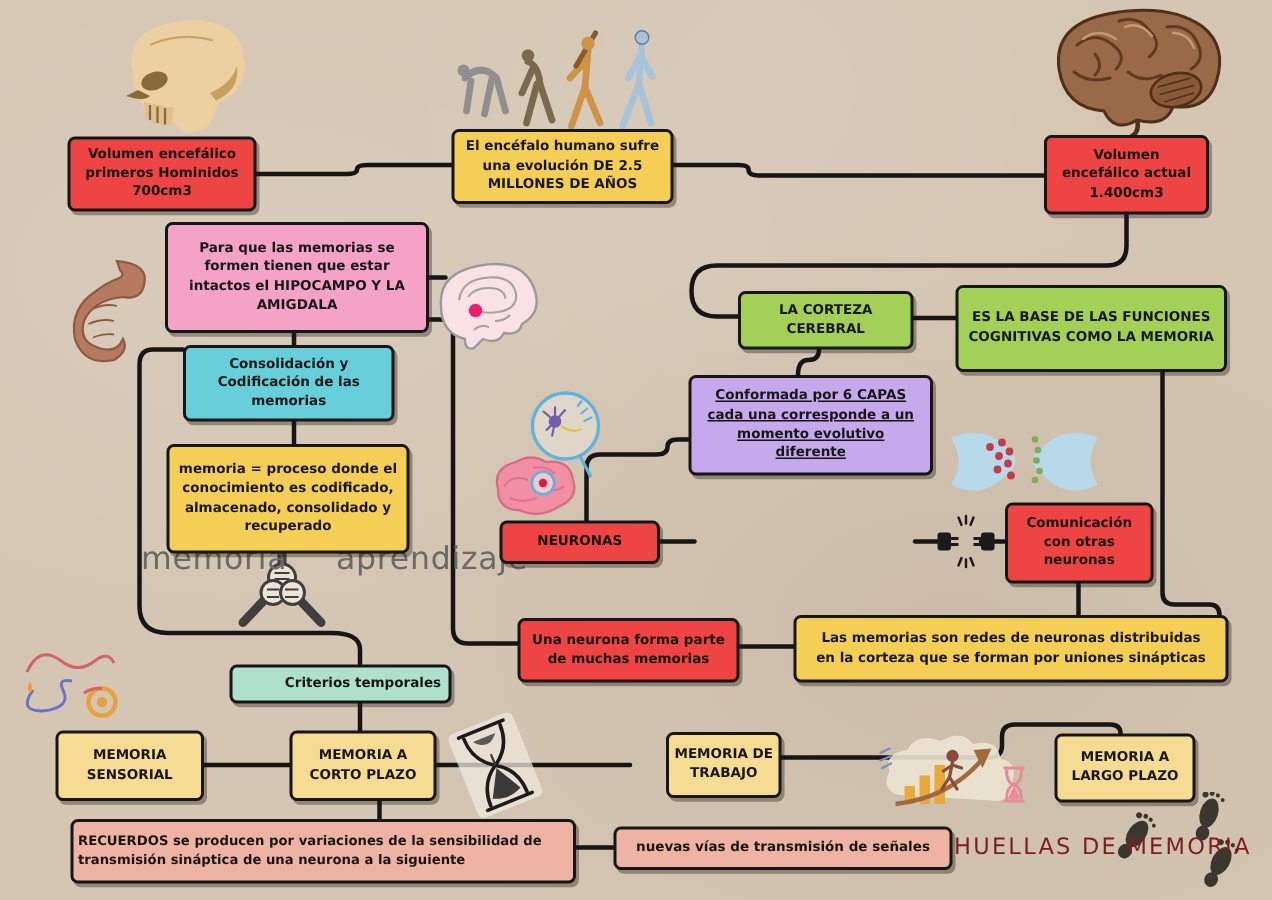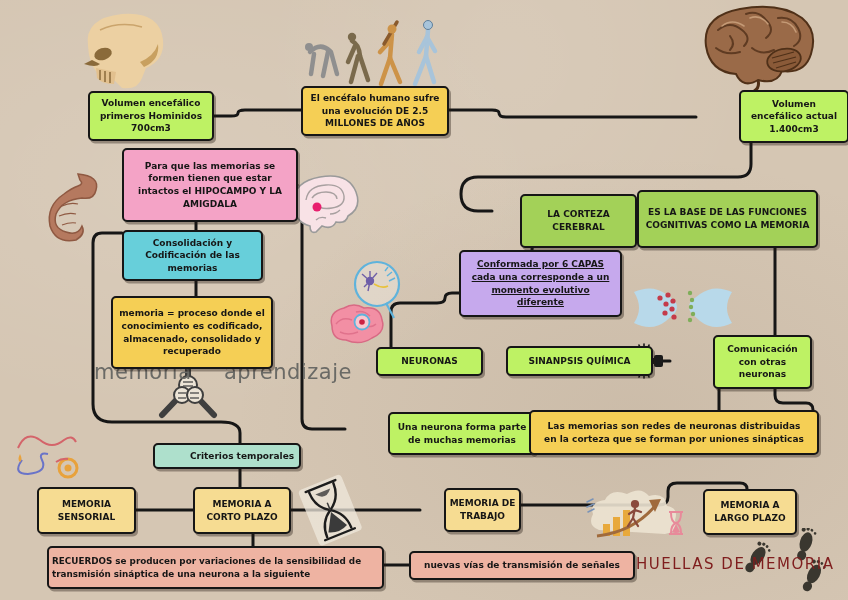--- a/index.html
+++ b/index.html
@@ -19,21 +19,21 @@
   svg.layer{position:absolute;left:0;top:0;z-index:1;}
   .illus{position:absolute;z-index:2;}
   .node{
     position:absolute;z-index:3;box-sizing:border-box;
     border:2.5px solid #161616;border-radius:5px;
     display:flex;align-items:center;justify-content:center;
     text-align:center;font-weight:bold;font-size:9px;line-height:1.4;
     color:#161616;white-space:pre-line;padding:2px 3px;
     box-shadow:2px 2.5px 0 rgba(40,30,20,.38);
   }
-  .orange{background:#bef264;margin-left:43px;}
+  .orange{background:#ef4444;}
   .yellow{background:#f5cf55;}
   .lightyellow{background:#f6dc92;}
   .pink{background:#f4a3c6;}
   .salmon{background:#eeb3a2;}
   .cyan{background:#67cfda;}
   .mint{background:#aee0cc;padding-left:33px;}
   .green{background:#a3d158;}
   .purple{background:#c6a9ed;text-decoration:underline;}
   .leftalign{text-align:left;justify-content:flex-start;font-size:8.8px;}
   .handtext{
@@ -345,41 +345,40 @@
 
   <div class="node orange" style="left:45px;top:91px;width:126px;height:50px">Volumen encefálico
 primeros Hominidos
 700cm3</div>
   <div class="node yellow" style="left:301px;top:86px;width:148px;height:50px">El encéfalo humano sufre
 una evolución DE 2.5
 MILLONES DE AÑOS</div>
   <div class="node orange" style="left:696px;top:90px;width:110px;height:53px">Volumen
 encefálico actual
 1.400cm3</div>
-  <div class="node pink" style="left:122px;top:148px;width:176px;height:74px">Para que las memorias se
+  <div class="node pink" style="left:110px;top:148px;width:176px;height:74px">Para que las memorias se
 formen tienen que estar
 intactos el HIPOCAMPO Y LA
 AMIGDALA</div>
   <div class="node cyan" style="left:122px;top:230px;width:141px;height:51px">Consolidación y
 Codificación de las
 memorias</div>
   <div class="node yellow" style="left:111px;top:296px;width:162px;height:73px">memoria = proceso donde el
 conocimiento es codificado,
 almacenado, consolidado y
 recuperado</div>
-  <div class="node green" style="left:520px;top:194px;width:117px;height:54px">LA CORTEZA
+  <div class="node green" style="left:492px;top:194px;width:117px;height:39px">LA CORTEZA
 CEREBRAL</div>
   <div class="node green" style="left:637px;top:190px;width:181px;height:58px">ES LA BASE DE LAS FUNCIONES
 COGNITIVAS COMO LA MEMORIA</div>
   <div class="node purple" style="left:459px;top:250px;width:163px;height:67px">Conformada por 6 CAPAS
 cada una corresponde a un
 momento evolutivo
 diferente</div>
   <div class="node orange" style="left:333px;top:347px;width:107px;height:29px">NEURONAS</div>
-  <div class="node orange" style="left:463px;top:346px;width:147px;height:30px">SINANPSIS QUÍMICA</div>
   <div class="node orange" style="left:670px;top:335px;width:99px;height:54px">Comunicación
 con otras
 neuronas</div>
   <div class="node orange" style="left:345px;top:412px;width:148px;height:43px">Una neurona forma parte
 de muchas memorias</div>
   <div class="node yellow" style="left:529px;top:410px;width:290px;height:45px">Las memorias son redes de neuronas distribuidas
 en la corteza que se forman por uniones sinápticas</div>
   <div class="node mint" style="left:153px;top:443px;width:148px;height:26px">Criterios temporales</div>
   <div class="node lightyellow" style="left:37px;top:487px;width:99px;height:47px">MEMORIA
 SENSORIAL</div>

